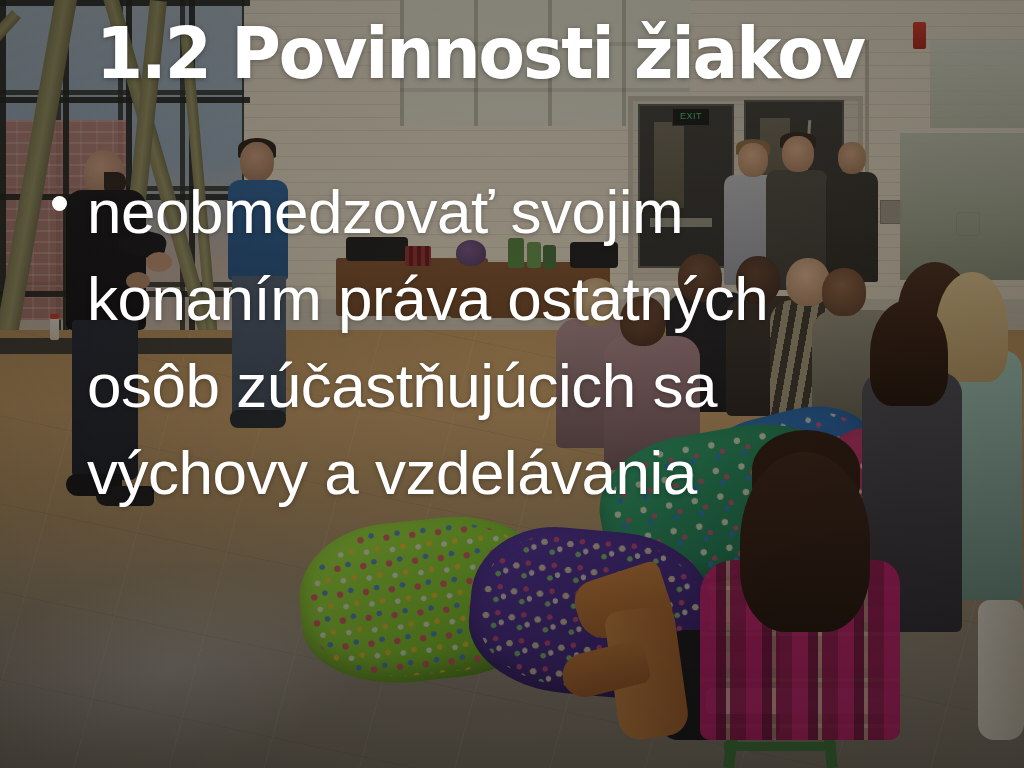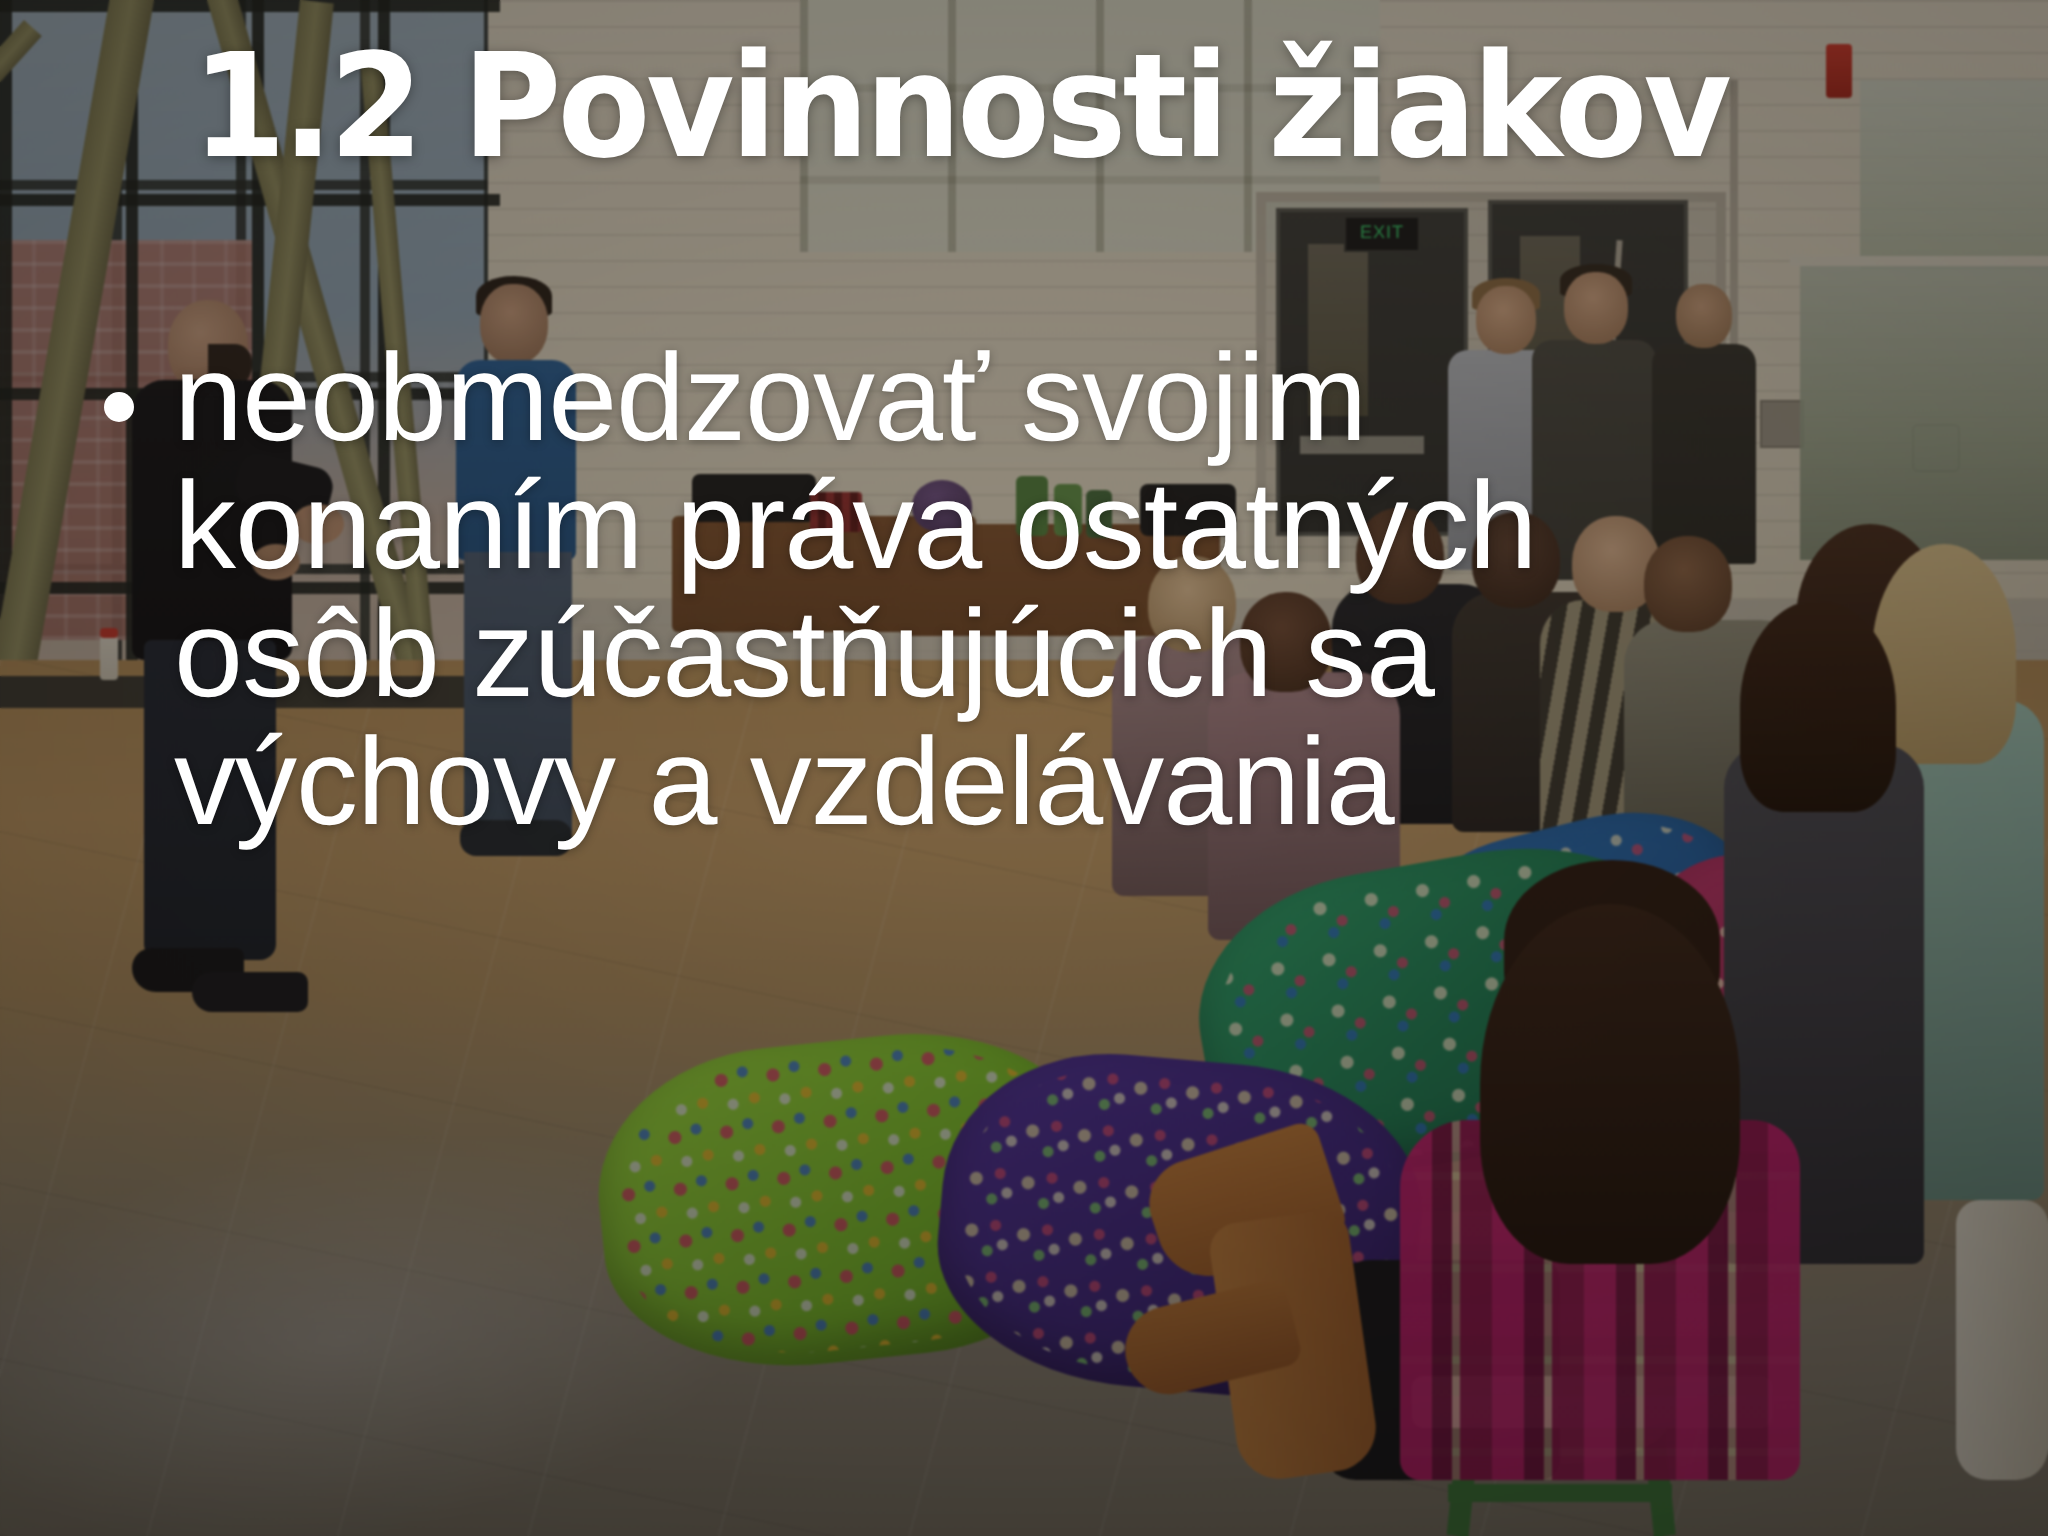--- a/index.html
+++ b/index.html
@@ -525,21 +525,21 @@
     border-radius: 50%;
     background: #ffffff;
     margin-top: 28px;
     margin-right: 20px;
     flex: 0 0 auto;
   }
   .bullet-text {
     font-family: "Liberation Sans", sans-serif;
     font-weight: 300;
     font-size: 62px;
-    line-height: 64px;
+    line-height: 87px;
     color: #ffffff;
     letter-spacing: -0.5px;
     text-shadow: 0 1px 5px rgba(0,0,0,.30);
     max-width: 790px;
   }
 </style>
 </head>
 <body>
 
 <div id="slide">

